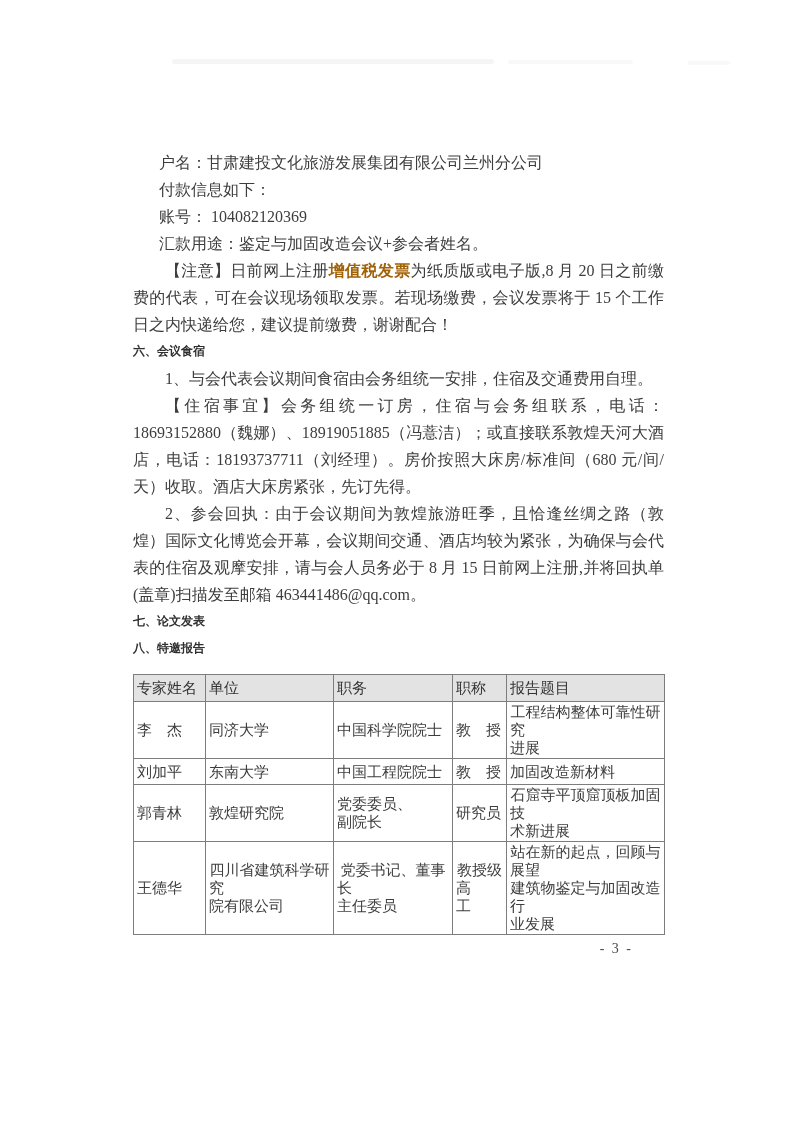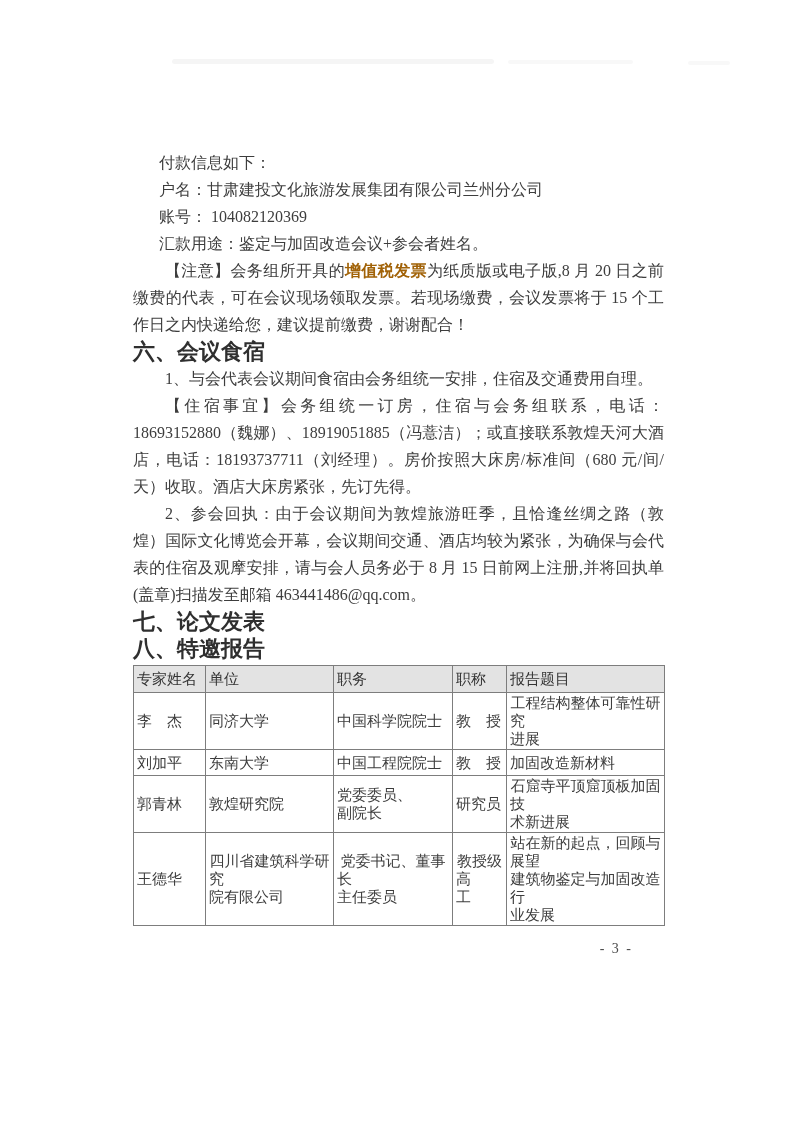--- a/index.html
+++ b/index.html
@@ -14,30 +14,30 @@
   .smudge.s2{left:508px;top:60px;width:125px;height:4px;background:rgba(120,120,120,0.05);}
   .smudge.s3{left:688px;top:61px;width:42px;height:4px;background:rgba(120,120,120,0.05);}
 
   .content{
     position:absolute;left:133px;top:149px;width:531px;
     font-size:16px;line-height:27px;text-align:justify;text-align-last:left;
   }
   .pay-block .line{text-indent:26px;}
   p.para{margin:0;text-indent:32px;}
   h3.heading{
-    margin:0;font-size:22px;font-weight:bold;line-height:27px;color:#2f2f2f;
+    margin:0;font-size:12px;font-weight:bold;line-height:27px;color:#2f2f2f;
     font-family:"Liberation Sans","DejaVu Sans",sans-serif;text-indent:0;
   }
   .mt-sec6{margin-top:22px;}
   .mt-sec7{margin-top:25px;}
   .mt-sec8{margin-top:21px;}
   b.inv{color:#a16207;}
 
   table.reports{
-    border-collapse:collapse;width:531px;margin-top:3px;
+    border-collapse:collapse;width:531px;margin-top:12px;
     font-size:15px;table-layout:fixed;
   }
   table.reports th,table.reports td{
     border:1px solid #7d7d7d;text-align:center;vertical-align:middle;
     padding:1px 3px;line-height:18px;white-space:pre-line;overflow:hidden;
   }
   table.reports thead th{
     background:#e3e3e3;font-weight:normal;height:24px;color:#343434;
   }
   tr.r1{height:38px;} tr.r2{height:26px;} tr.r3{height:38px;} tr.r4{height:54px;}
@@ -50,27 +50,27 @@
 </head>
 <body>
 
 <div class="smudge s1"></div>
 <div class="smudge s2"></div>
 <div class="smudge s3"></div>
 
 <div class="content">
 
   <div class="pay-block">
+    <div class="line">户名：甘肃建投文化旅游发展集团有限公司兰州分公司</div>
     <div class="line">付款信息如下：</div>
-    <div class="line">户名：甘肃建投文化旅游发展集团有限公司兰州分公司</div>
     <div class="line">账号： 104082120369</div>
     <div class="line">汇款用途：鉴定与加固改造会议+参会者姓名。</div>
   </div>
 
-  <p class="para"><span>【注意】会务组所开具的</span><b class="inv">增值税发票</b><span>为纸质版或电子版,8 月 20 日之前缴费的代表，可在会议现场领取发票。若现场缴费，会议发票将于 15 个工作日之内快递给您，建议提前缴费，谢谢配合！</span></p>
+  <p class="para"><span>【注意】日前网上注册</span><b class="inv">增值税发票</b><span>为纸质版或电子版,8 月 20 日之前缴费的代表，可在会议现场领取发票。若现场缴费，会议发票将于 15 个工作日之内快递给您，建议提前缴费，谢谢配合！</span></p>
 
   <h3 class="heading mt-sec6">六、会议食宿</h3>
   <p class="para">1、与会代表会议期间食宿由会务组统一安排，住宿及交通费用自理。</p>
   <p class="para">【住宿事宜】会务组统一订房，住宿与会务组联系，电话：18693152880（魏娜）、18919051885（冯薏洁）；或直接联系敦煌天河大酒店，电话：18193737711（刘经理）。房价按照大床房/标准间（680 元/间/天）收取。酒店大床房紧张，先订先得。</p>
   <p class="para">2、参会回执：由于会议期间为敦煌旅游旺季，且恰逢丝绸之路（敦煌）国际文化博览会开幕，会议期间交通、酒店均较为紧张，为确保与会代表的住宿及观摩安排，请与会人员务必于 8 月 15 日前网上注册,并将回执单(盖章)扫描发至邮箱 463441486@qq.com。</p>
 
   <h3 class="heading mt-sec7">七、论文发表</h3>
 
   <h3 class="heading mt-sec8">八、特邀报告</h3>
 

